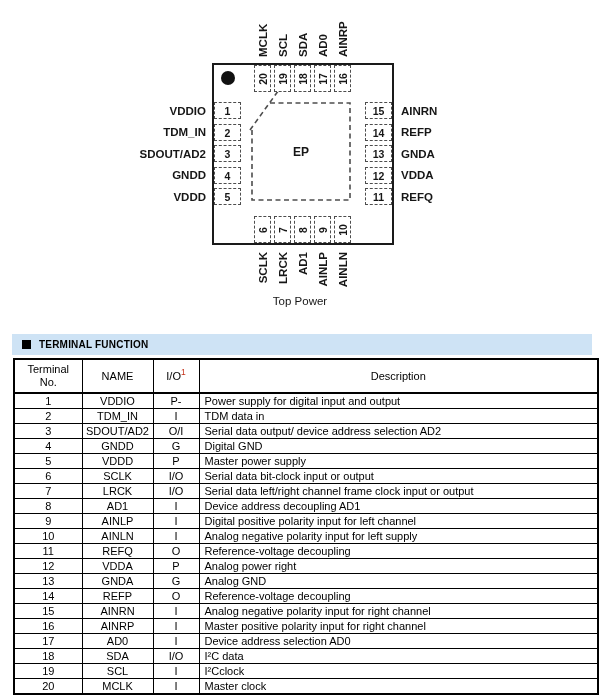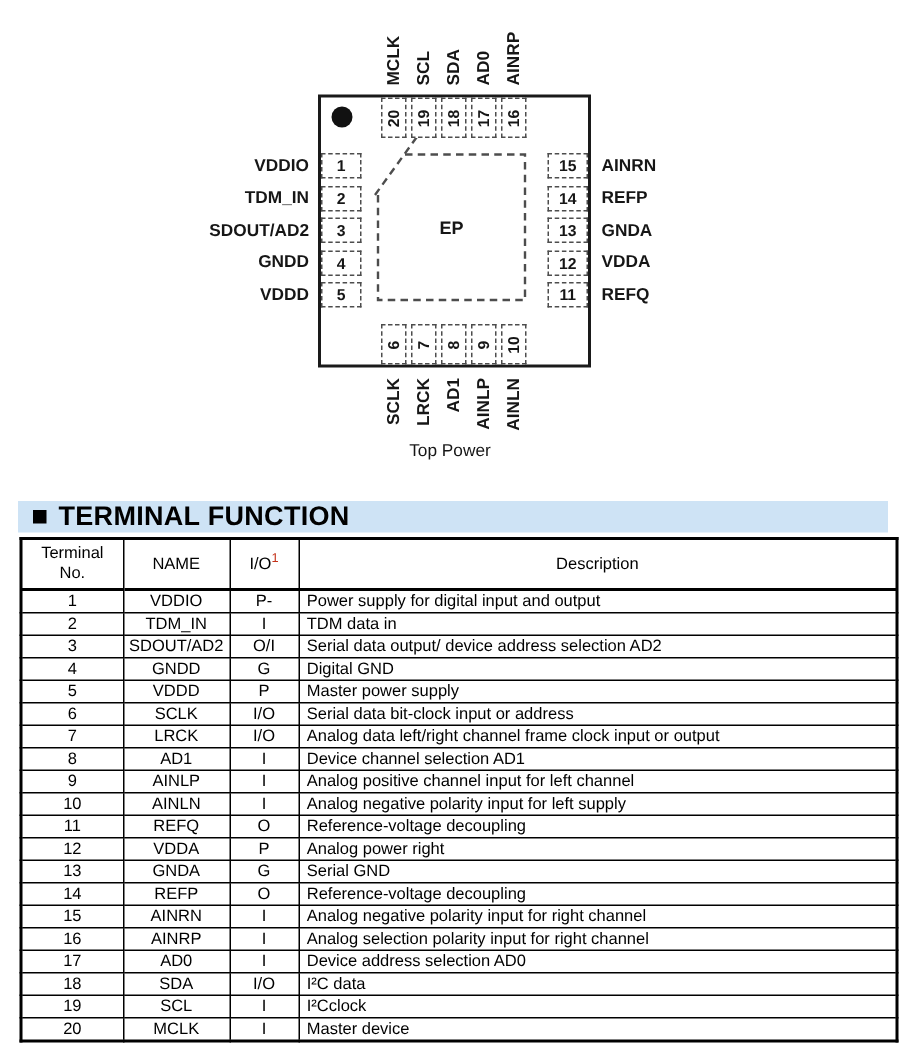--- a/index.html
+++ b/index.html
@@ -47,21 +47,21 @@
     position:absolute; left:245px; top:295px; width:110px; text-align:center;
     font-size:11.5px; color:#161616;
   }
 
   
   .section-bar {
     position:absolute; left:12px; top:334px; width:580px; height:21px;
     background:#cee3f5; display:flex; align-items:center;
   }
   .square-bullet { width:9px; height:9px; background:#000; margin:0 8px 0 10px; flex:0 0 auto; }
-  .section-title { font-size:18px; font-weight:bold; color:#000; letter-spacing:0.2px; }
+  .section-title { font-size:10px; font-weight:bold; color:#000; letter-spacing:0.2px; }
 
   
   table.tf {
     position:absolute; left:13px; top:358px; width:584px;
     border-collapse:collapse; table-layout:fixed;
     font-size:11px; color:#000; background:#fff;
   }
   table.tf, table.tf th, table.tf td { border:1px solid #000; }
   table.tf { border:2px solid #000; }
   table.tf thead th {
@@ -239,39 +239,39 @@
       <tr>
           <td>5</td>
           <td>VDDD</td>
           <td>P</td>
           <td class="desc">Master power supply</td>
         </tr>
       <tr>
           <td>6</td>
           <td>SCLK</td>
           <td>I/O</td>
-          <td class="desc">Serial data bit-clock input or address</td>
+          <td class="desc">Serial data bit-clock input or output</td>
         </tr>
       <tr>
           <td>7</td>
           <td>LRCK</td>
           <td>I/O</td>
-          <td class="desc">Analog data left/right channel frame clock input or output</td>
+          <td class="desc">Serial data left/right channel frame clock input or output</td>
         </tr>
       <tr>
           <td>8</td>
           <td>AD1</td>
           <td>I</td>
-          <td class="desc">Device channel selection AD1</td>
+          <td class="desc">Device address decoupling AD1</td>
         </tr>
       <tr>
           <td>9</td>
           <td>AINLP</td>
           <td>I</td>
-          <td class="desc">Analog positive channel input for left channel</td>
+          <td class="desc">Digital positive polarity input for left channel</td>
         </tr>
       <tr>
           <td>10</td>
           <td>AINLN</td>
           <td>I</td>
           <td class="desc">Analog negative polarity input for left supply</td>
         </tr>
       <tr>
           <td>11</td>
           <td>REFQ</td>
@@ -281,39 +281,39 @@
       <tr>
           <td>12</td>
           <td>VDDA</td>
           <td>P</td>
           <td class="desc">Analog power right</td>
         </tr>
       <tr>
           <td>13</td>
           <td>GNDA</td>
           <td>G</td>
-          <td class="desc">Serial GND</td>
+          <td class="desc">Analog GND</td>
         </tr>
       <tr>
           <td>14</td>
           <td>REFP</td>
           <td>O</td>
           <td class="desc">Reference-voltage decoupling</td>
         </tr>
       <tr>
           <td>15</td>
           <td>AINRN</td>
           <td>I</td>
           <td class="desc">Analog negative polarity input for right channel</td>
         </tr>
       <tr>
           <td>16</td>
           <td>AINRP</td>
           <td>I</td>
-          <td class="desc">Analog selection polarity input for right channel</td>
+          <td class="desc">Master positive polarity input for right channel</td>
         </tr>
       <tr>
           <td>17</td>
           <td>AD0</td>
           <td>I</td>
           <td class="desc">Device address selection AD0</td>
         </tr>
       <tr>
           <td>18</td>
           <td>SDA</td>
@@ -323,18 +323,18 @@
       <tr>
           <td>19</td>
           <td>SCL</td>
           <td>I</td>
           <td class="desc">I²Cclock</td>
         </tr>
       <tr>
           <td>20</td>
           <td>MCLK</td>
           <td>I</td>
-          <td class="desc">Master device</td>
+          <td class="desc">Master clock</td>
         </tr>
     </tbody>
   </table>
 
 </div>
 
 </body></html>

